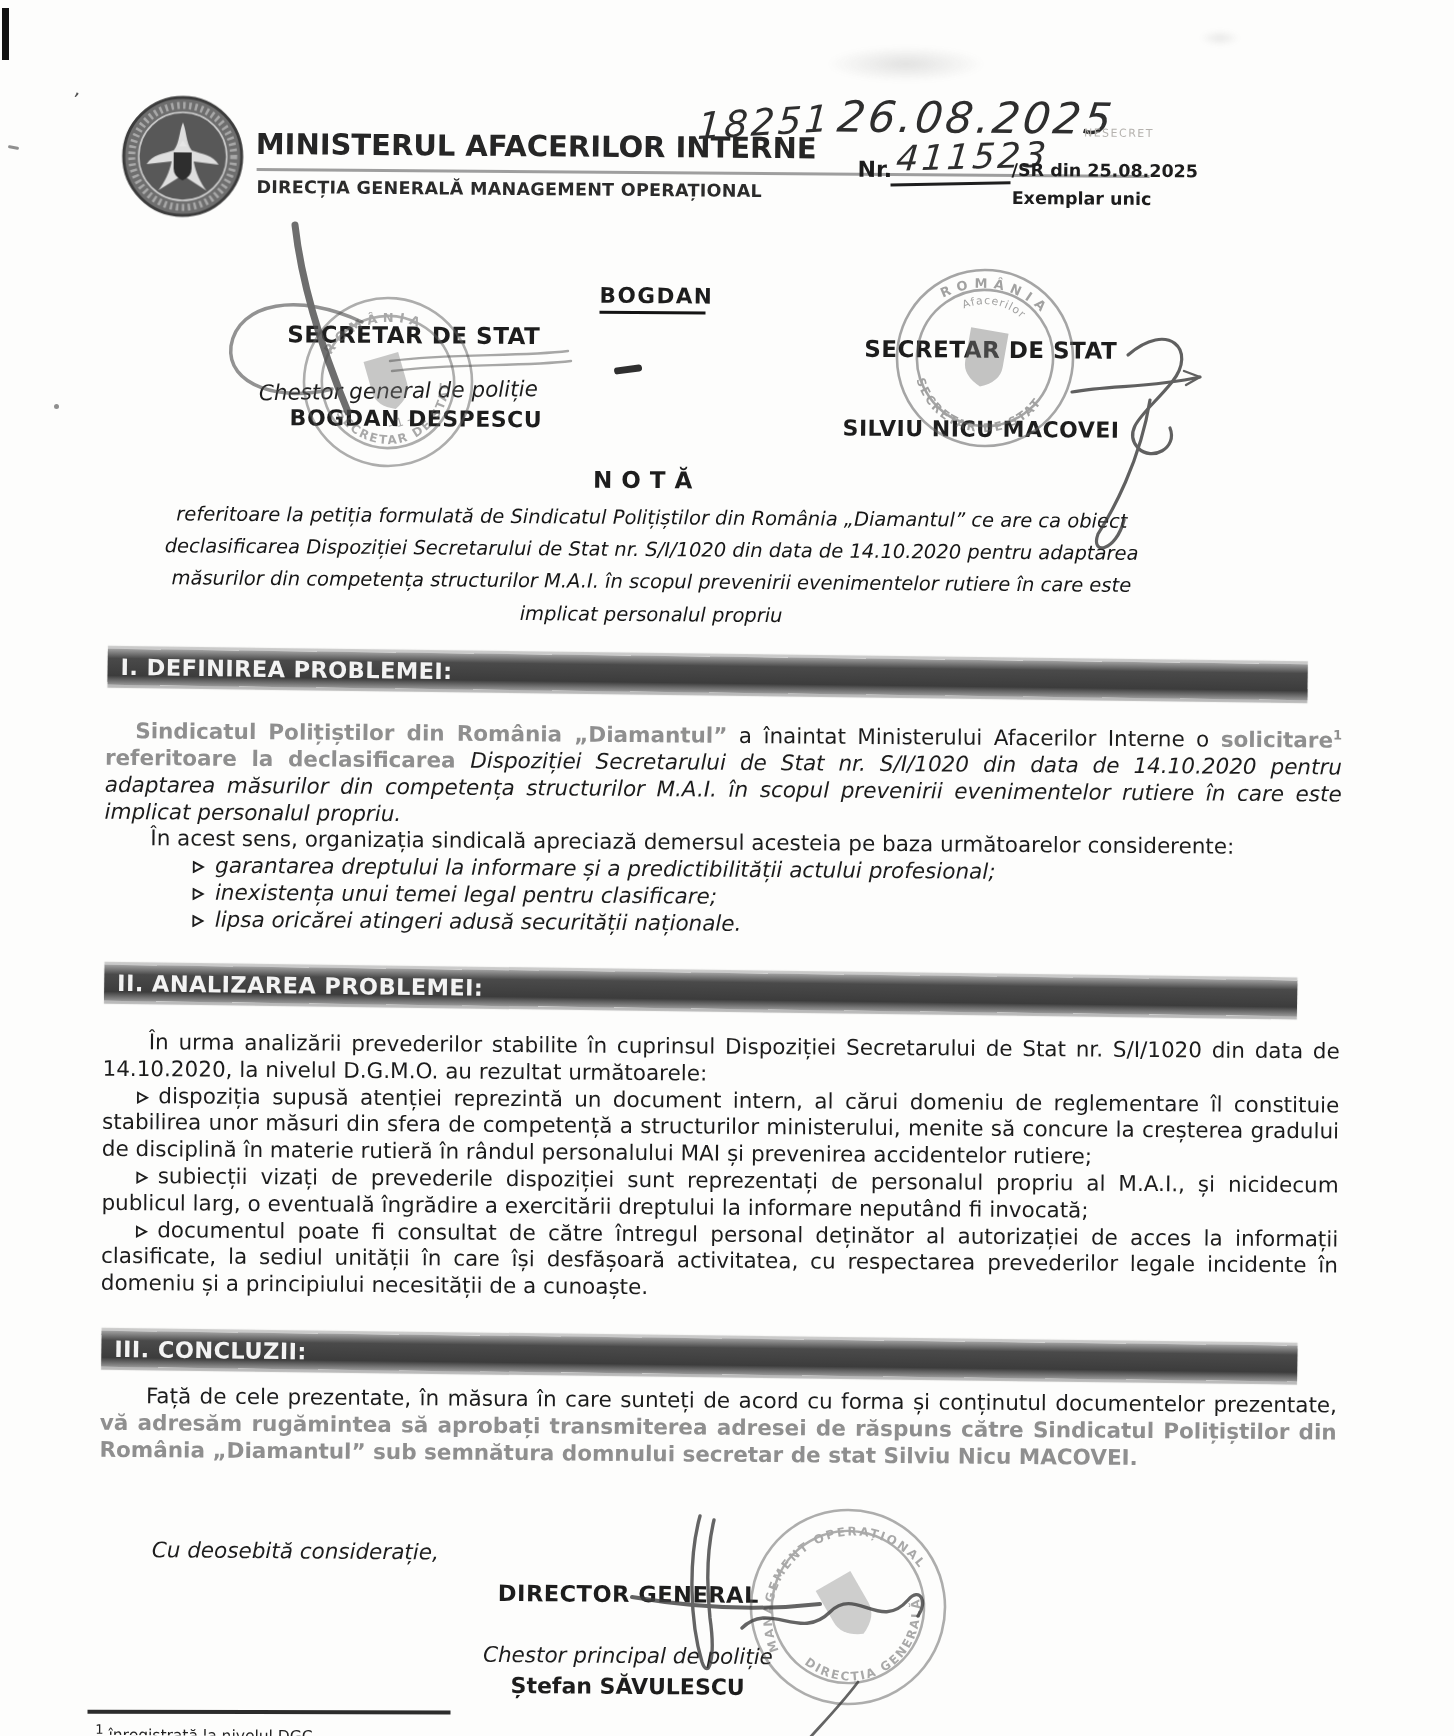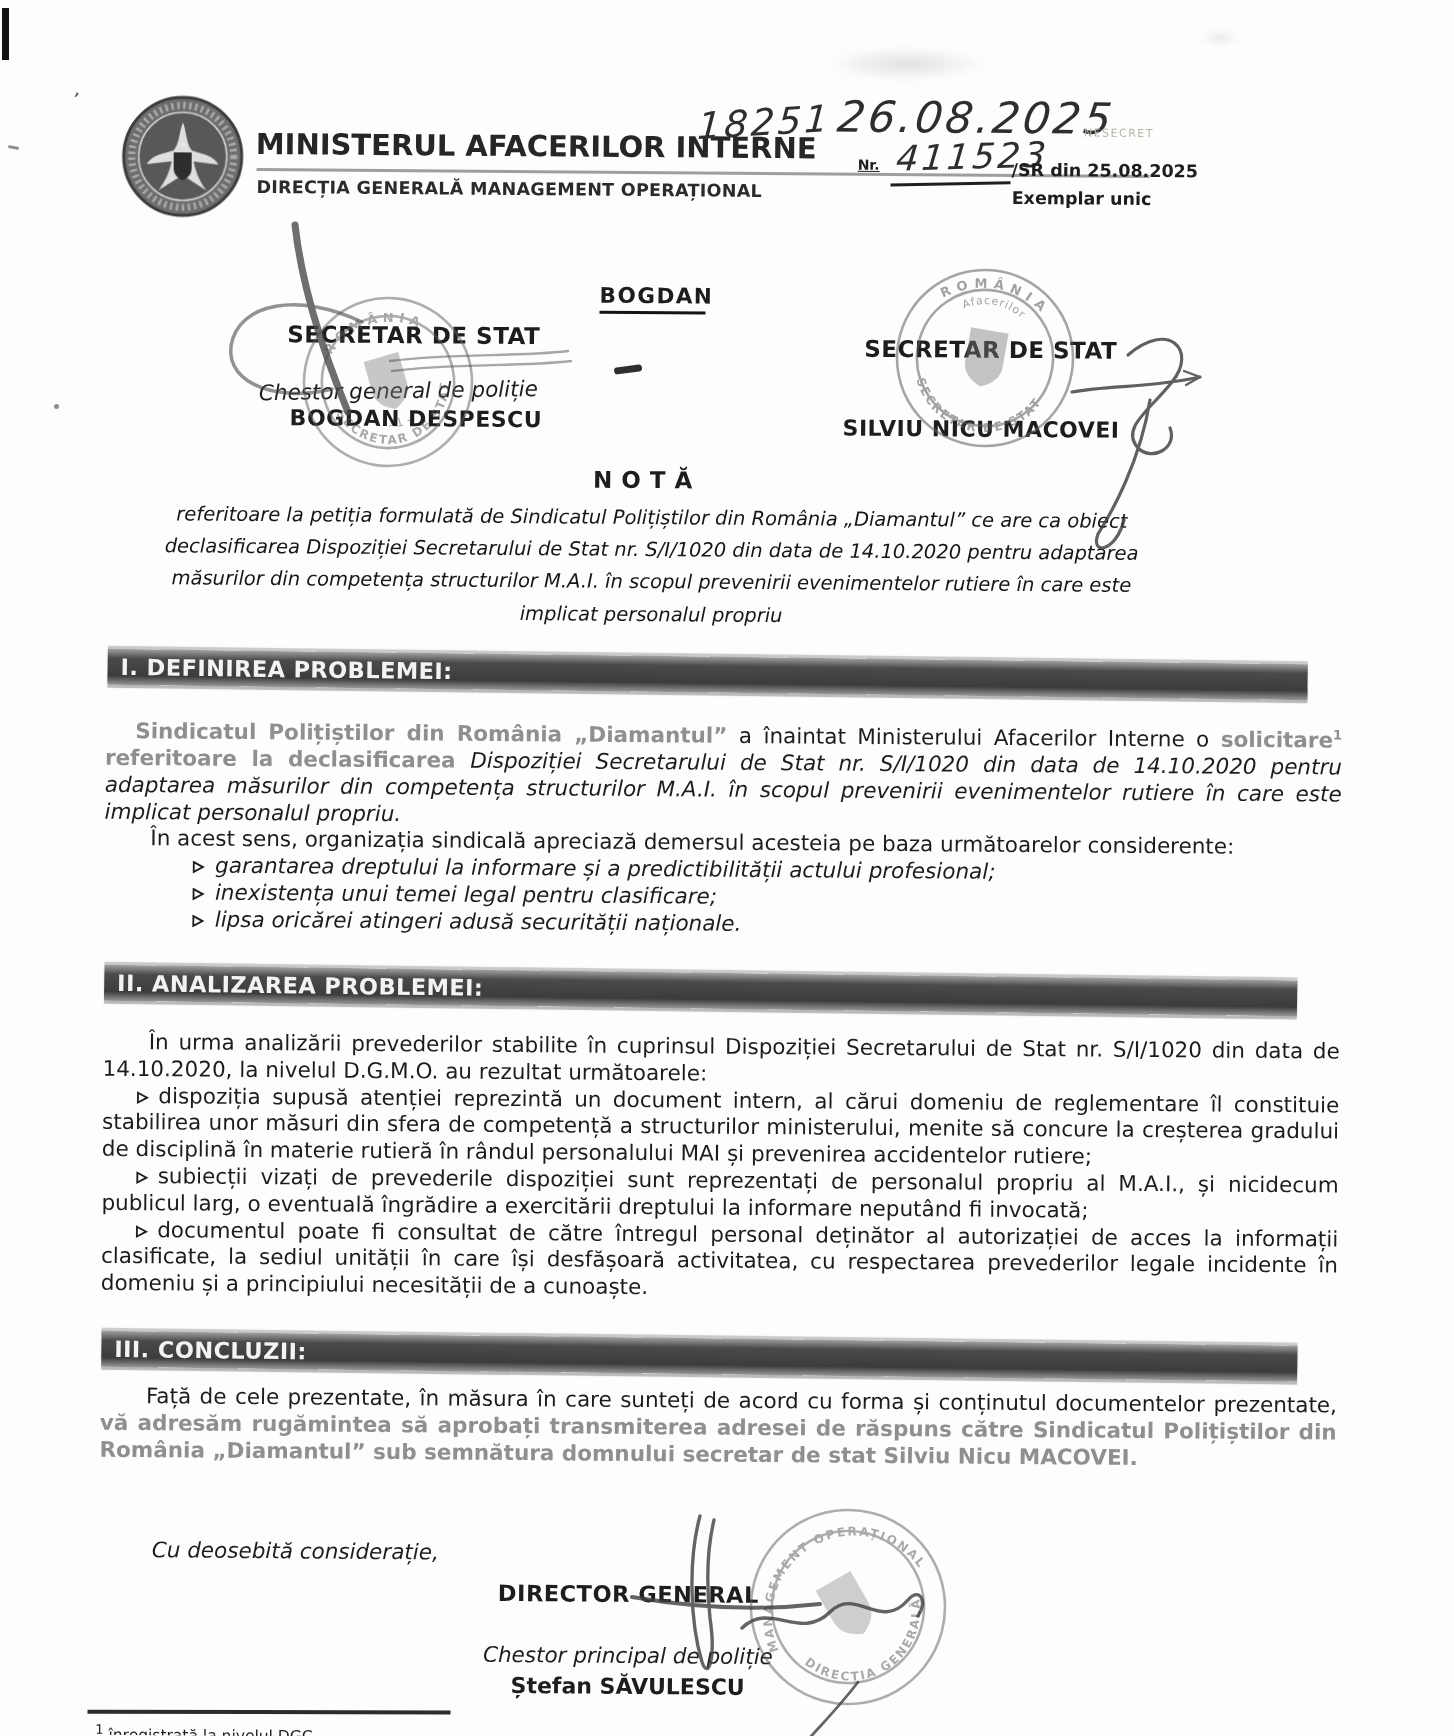--- a/index.html
+++ b/index.html
@@ -51,21 +51,21 @@
       <path d="M-4,-10 L4,-10 L0,-16 Z" fill="#e6e6e6"></path>
     </svg>
 
     <div class="abs b nowrap" style="left:256px;top:126px;font-size:29px;color:#262626;">MINISTERUL AFACERILOR INTERNE</div>
     <div class="abs" style="left:257px;top:167px;width:893px;height:2.5px;background:#8d8d8d;opacity:.85;"></div>
     <div class="abs b nowrap" style="left:257px;top:176px;font-size:17.5px;letter-spacing:.3px;color:#2b2b2b;">DIRECȚIA GENERALĂ MANAGEMENT OPERAȚIONAL</div>
 
     <div class="abs hw nowrap" style="left:698px;top:96px;font-size:37px;transform:skewX(-7deg) rotate(-4deg);">18251</div>
     <div class="abs hw nowrap" style="left:838px;top:86px;font-size:43px;">26.08.2025</div>
     <div class="abs nowrap" style="left:1084px;top:119px;font-size:11px;color:#b5b2ae;letter-spacing:1.5px;">NESECRET</div>
-    <div class="abs b nowrap" style="left:858px;top:151px;font-size:14px;text-decoration:underline;">Nr.</div>
+    <div class="abs b nowrap" style="left:858px;top:151px;font-size:22px;">Nr.</div>
     <div class="abs hw nowrap" style="left:897px;top:130px;font-size:35px;transform:skewX(-7deg) rotate(-2deg);">411523</div>
     <div class="abs" style="left:891px;top:176px;width:120px;height:3px;background:#1f1f1f;transform:rotate(-1.5deg);"></div>
     <div class="abs b nowrap" style="left:1012px;top:153px;font-size:17.5px;">/SR din 25.08.2025</div>
     <div class="abs b" style="left:952px;top:181px;width:200px;text-align:right;font-size:17.5px;">Exemplar unic</div>
 
     <div class="abs b" style="left:601px;top:279px;width:106px;text-align:center;font-size:21.5px;letter-spacing:1.5px;border-bottom:3.5px solid #141414;padding-bottom:3px;">BOGDAN</div>
 
     <div class="abs b nowrap" style="left:289px;top:320px;font-size:23px;letter-spacing:.5px;">SECRETAR DE STAT</div>
     <div class="abs it nowrap" style="left:261px;top:376px;font-size:21.5px;transform:rotate(-1.3deg);">Chestor general de poliție</div>
     <div class="abs b nowrap" style="left:292px;top:404px;font-size:22px;letter-spacing:.5px;">BOGDAN DESPESCU</div>

